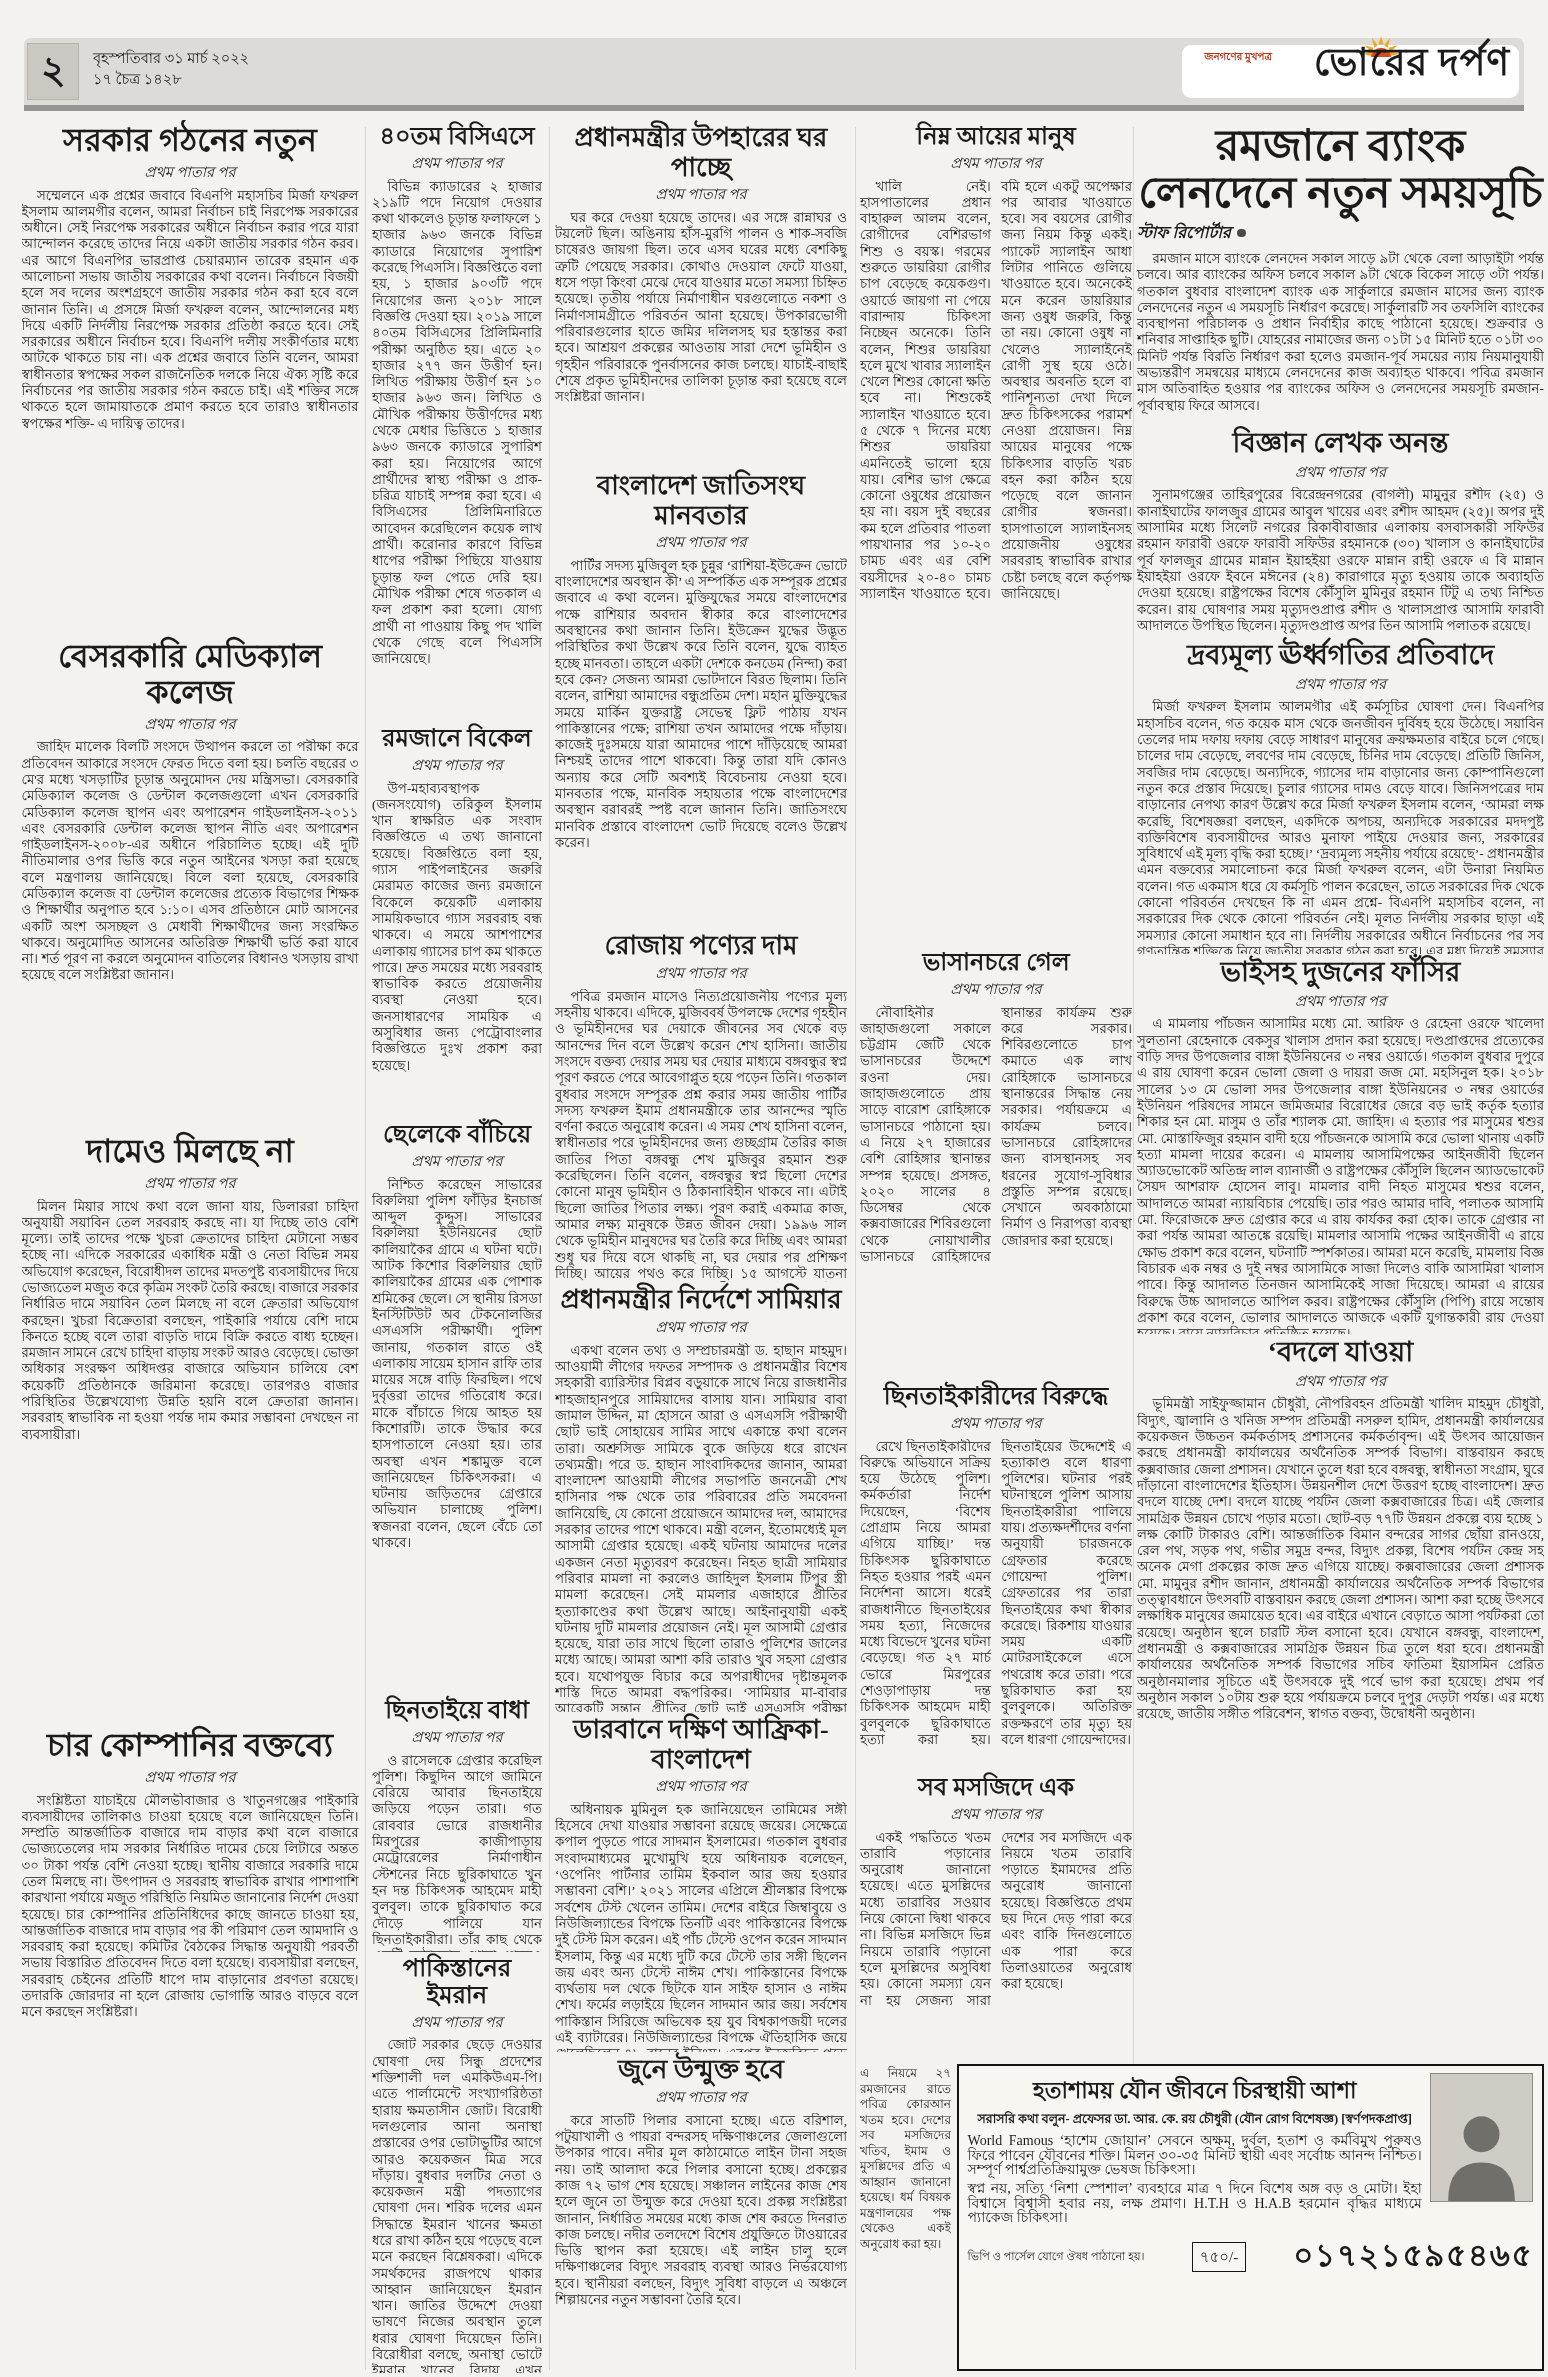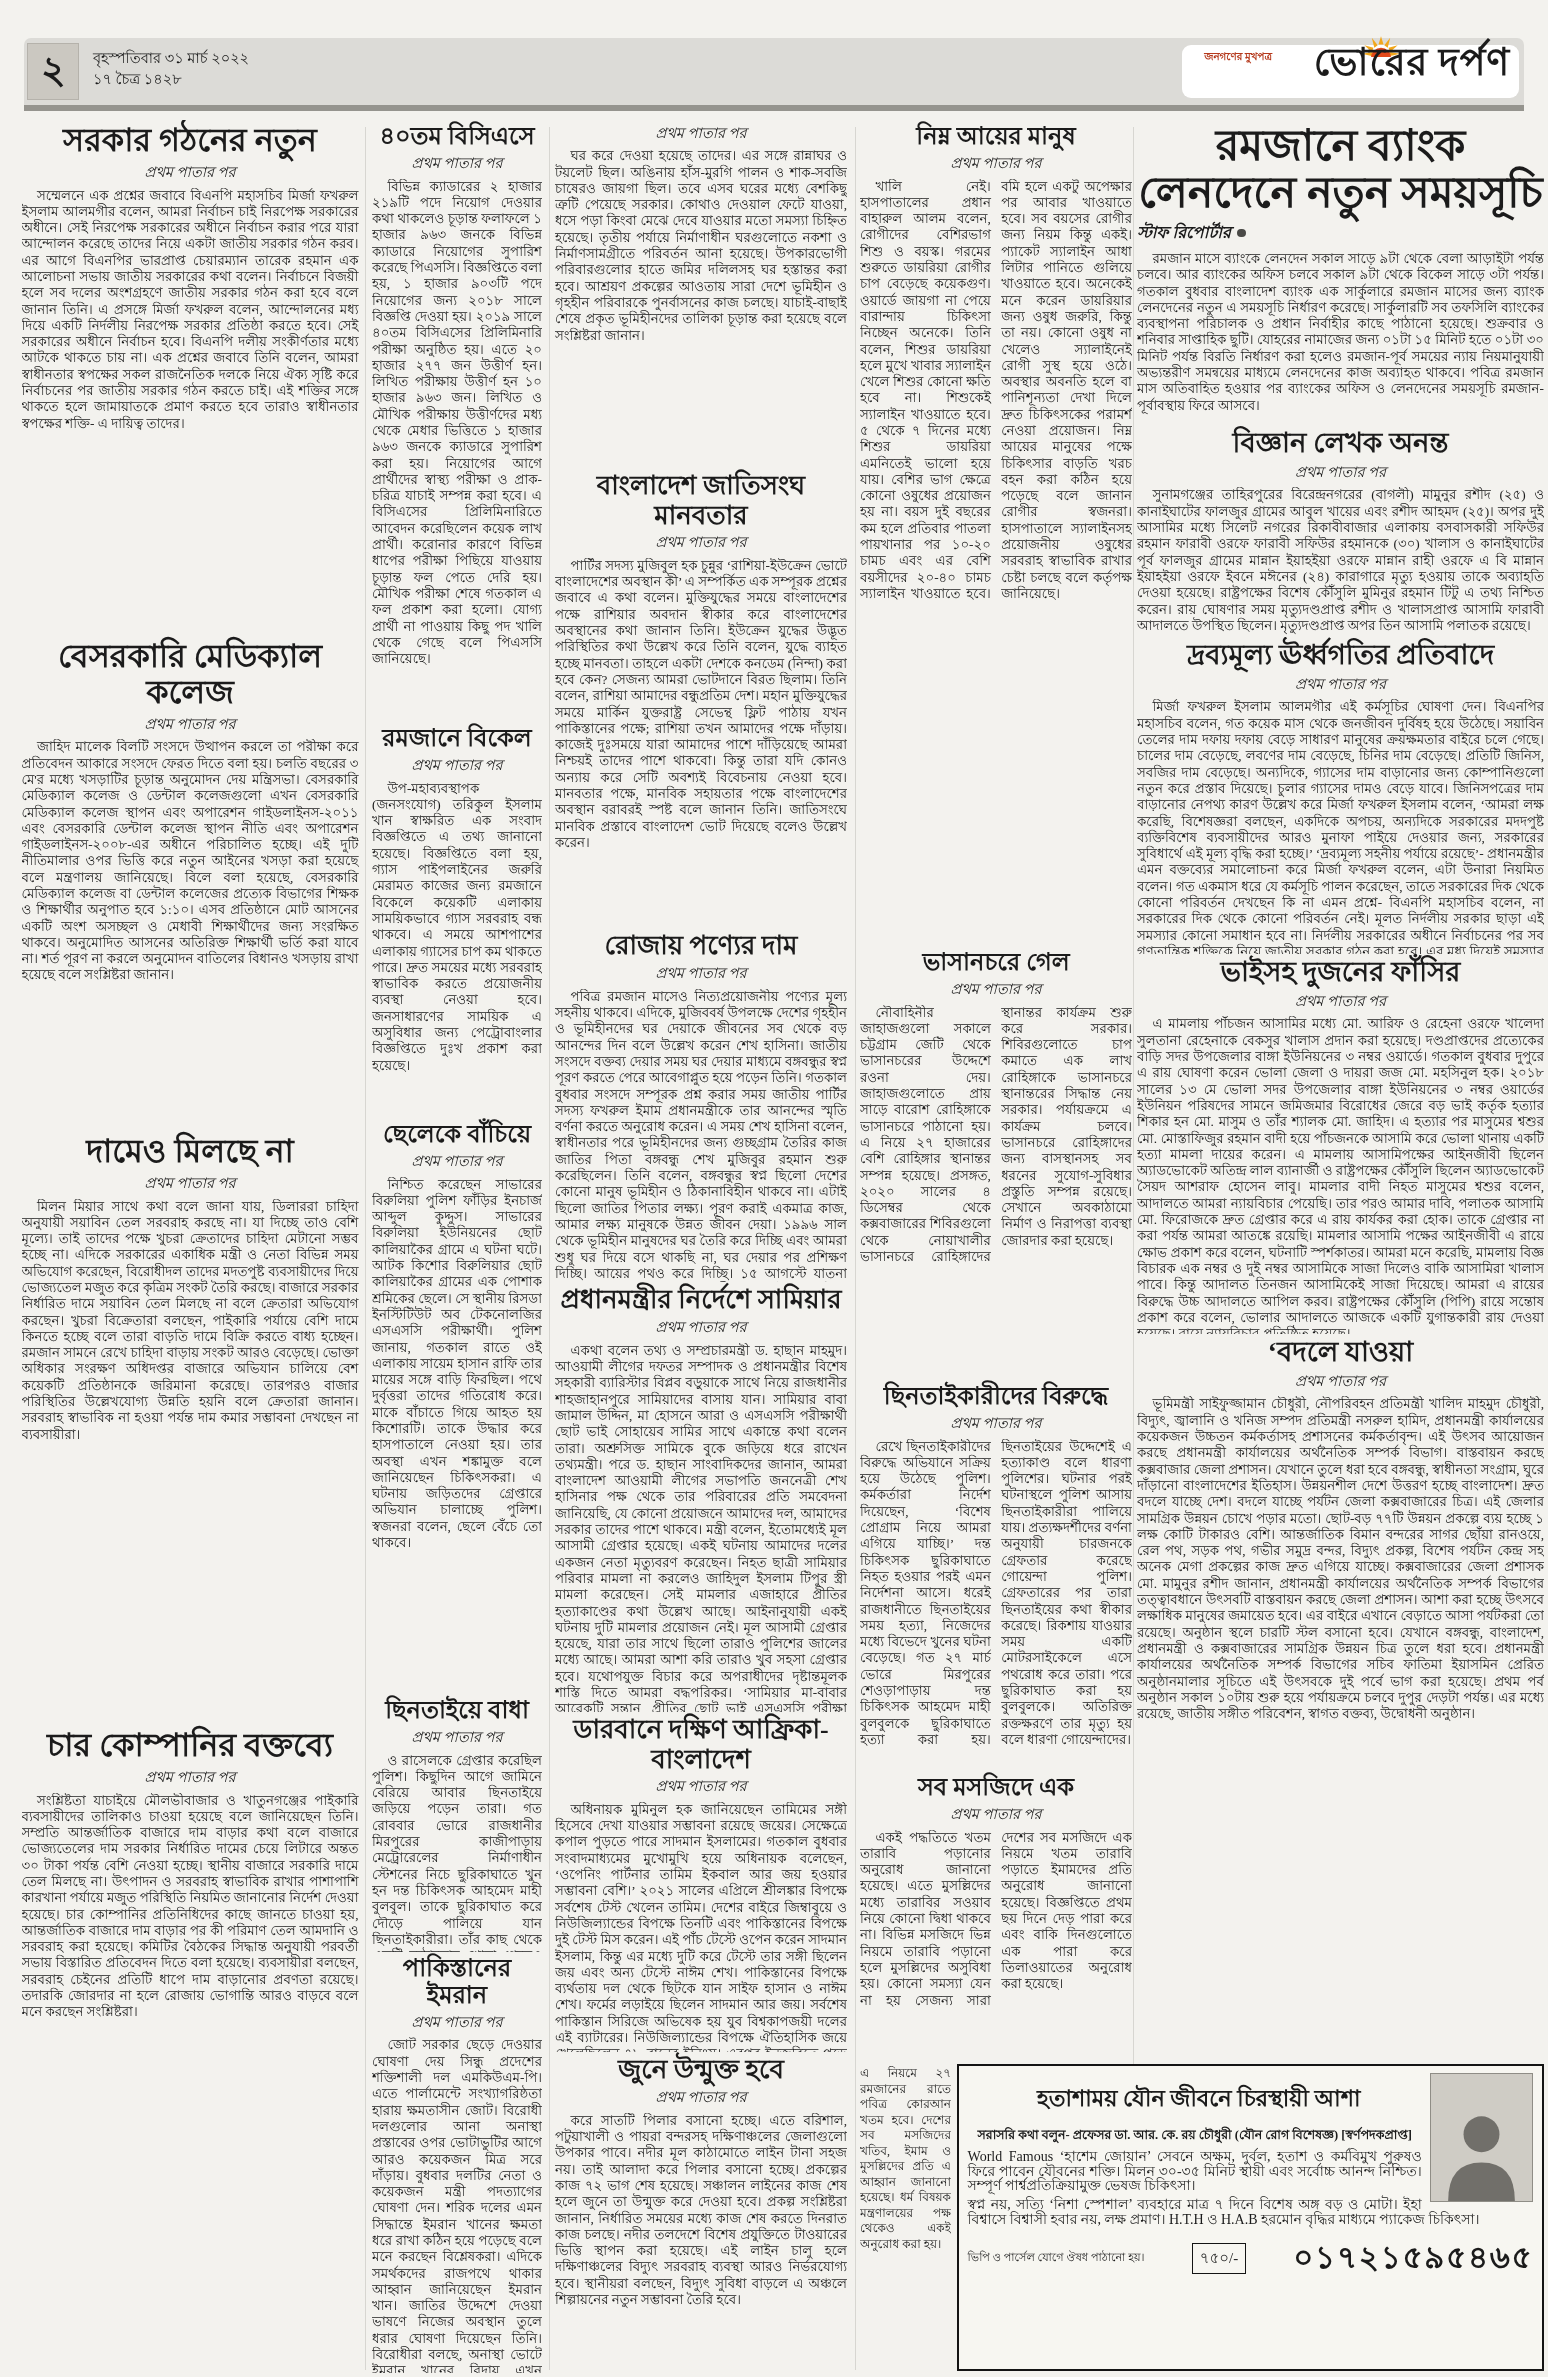--- a/index.html
+++ b/index.html
@@ -28,21 +28,21 @@
   .byline{font-weight:bold;font-style:italic;font-size:16.3px;margin:3.4px 0 4.3px;
           display:flex;align-items:center;gap:6px;flex:0 0 auto;}
   .bdot{width:8.6px;height:8.6px;border-radius:50%;background:#4a4a47;display:inline-block;}
   .body{flex:1 1 auto;overflow:hidden;text-align:justify;font-size:13.3px;line-height:16.3px;text-indent:15.5px;}
   .cols2{column-count:2;column-gap:10.3px;}
   .tail{position:absolute;left:860px;top:2066px;width:91px;height:304px;overflow:hidden;
         text-align:justify;font-size:12px;line-height:15.5px;}
   
   .ad{position:absolute;left:957px;top:2064px;width:587px;height:307px;background:#f7f6f1;
       border:2.6px solid #141414;box-sizing:border-box;padding:6.9px 8.6px;overflow:hidden;}
-  .ad-h1{font-size:22.4px;font-weight:bold;text-align:center;margin:8px;}
+  .ad-h1{font-size:22.4px;font-weight:bold;text-align:center;margin:0;}
   .ad-h2{font-size:27px;font-weight:bold;text-align:center;margin:1.7px 0 3.4px;}
   .ad-doc{font-size:12.5px;font-weight:bold;text-align:center;margin:0 0 4.3px;}
   .ad-body{font-size:14px;line-height:14.6px;text-align:justify;margin:0 0 4.3px;}
   .ad-photo{float:right;width:101px;height:127px;background:#cfccc5;border:0.9px solid #8f8d86;
             margin:0 0 5.2px 8.6px;display:flex;align-items:flex-end;justify-content:center;overflow:hidden;}
   .ad-bottom{display:flex;align-items:center;justify-content:space-between;margin-top:5.2px;}
   .ad-foot{font-size:11.2px;max-width:215px;}
   .ad-price{border:1.7px solid #141414;padding:1.7px 6.9px;font-size:15px;font-weight:normal;text-align:right;}
   .ad-phone{font-size:31px;font-weight:bold;letter-spacing:1.7px;}
 </style>
@@ -128,20 +128,21 @@
     </div>
     <div class="art" style="height:421px">
       <h2 class="hl">পাকিস্তানের ইমরান</h2>
       <div class="cont">প্রথম পাতার পর</div>
       <div class="body">জোট সরকার ছেড়ে দেওয়ার ঘোষণা দেয় সিন্ধু প্রদেশের শক্তিশালী দল এমকিউএম-পি। এতে পার্লামেন্টে সংখ্যাগরিষ্ঠতা হারায় ক্ষমতাসীন জোট। বিরোধী দলগুলোর আনা অনাস্থা প্রস্তাবের ওপর ভোটাভুটির আগে আরও কয়েকজন মিত্র সরে দাঁড়ায়। বুধবার দলটির নেতা ও কয়েকজন মন্ত্রী পদত্যাগের ঘোষণা দেন। শরিক দলের এমন সিদ্ধান্তে ইমরান খানের ক্ষমতা ধরে রাখা কঠিন হয়ে পড়েছে বলে মনে করছেন বিশ্লেষকরা। এদিকে সমর্থকদের রাজপথে থাকার আহ্বান জানিয়েছেন ইমরান খান। জাতির উদ্দেশে দেওয়া ভাষণে নিজের অবস্থান তুলে ধরার ঘোষণা দিয়েছেন তিনি। বিরোধীরা বলছে, অনাস্থা ভোটে ইমরান খানের বিদায় এখন সময়ের ব্যাপার মাত্র।</div>
     </div>
   </div>
 
   <div class="col c3" style="left:555px;width:292px">
     <div class="art" style="height:348px">
+      <h2 class="hl">প্রধানমন্ত্রীর উপহারের ঘর পাচ্ছে</h2>
       <div class="cont">প্রথম পাতার পর</div>
       <div class="body">ঘর করে দেওয়া হয়েছে তাদের। এর সঙ্গে রান্নাঘর ও টয়লেট ছিল। অঙিনায় হাঁস-মুরগি পালন ও শাক-সবজি চাষেরও জায়গা ছিল। তবে এসব ঘরের মধ্যে বেশকিছু ত্রুটি পেয়েছে সরকার। কোথাও দেওয়াল ফেটে যাওয়া, ধসে পড়া কিংবা মেঝে দেবে যাওয়ার মতো সমস্যা চিহ্নিত হয়েছে। তৃতীয় পর্যায়ে নির্মাণাধীন ঘরগুলোতে নকশা ও নির্মাণসামগ্রীতে পরিবর্তন আনা হয়েছে। উপকারভোগী পরিবারগুলোর হাতে জমির দলিলসহ ঘর হস্তান্তর করা হবে। আশ্রয়ণ প্রকল্পের আওতায় সারা দেশে ভূমিহীন ও গৃহহীন পরিবারকে পুনর্বাসনের কাজ চলছে। যাচাই-বাছাই শেষে প্রকৃত ভূমিহীনদের তালিকা চূড়ান্ত করা হয়েছে বলে সংশ্লিষ্টরা জানান।</div>
     </div>
     <div class="art" style="height:460px">
       <h2 class="hl">বাংলাদেশ জাতিসংঘ মানবতার</h2>
       <div class="cont">প্রথম পাতার পর</div>
       <div class="body">পার্টির সদস্য মুজিবুল হক চুন্নুর ‘রাশিয়া-ইউক্রেন ভোটে বাংলাদেশের অবস্থান কী’ এ সম্পর্কিত এক সম্পূরক প্রশ্নের জবাবে এ কথা বলেন। মুক্তিযুদ্ধের সময়ে বাংলাদেশের পক্ষে রাশিয়ার অবদান স্বীকার করে বাংলাদেশের অবস্থানের কথা জানান তিনি। ইউক্রেন যুদ্ধের উদ্ভূত পরিস্থিতির কথা উল্লেখ করে তিনি বলেন, যুদ্ধে ব্যাহত হচ্ছে মানবতা। তাহলে একটা দেশকে কনডেম (নিন্দা) করা হবে কেন? সেজন্য আমরা ভোটদানে বিরত ছিলাম। তিনি বলেন, রাশিয়া আমাদের বন্ধুপ্রতিম দেশ। মহান মুক্তিযুদ্ধের সময়ে মার্কিন যুক্তরাষ্ট্র সেভেন্থ ফ্লিট পাঠায় যখন পাকিস্তানের পক্ষে; রাশিয়া তখন আমাদের পক্ষে দাঁড়ায়। কাজেই দুঃসময়ে যারা আমাদের পাশে দাঁড়িয়েছে আমরা নিশ্চয়ই তাদের পাশে থাকবো। কিন্তু তারা যদি কোনও অন্যায় করে সেটি অবশ্যই বিবেচনায় নেওয়া হবে। মানবতার পক্ষে, মানবিক সহায়তার পক্ষে বাংলাদেশের অবস্থান বরাবরই স্পষ্ট বলে জানান তিনি। জাতিসংঘে মানবিক প্রস্তাবে বাংলাদেশ ভোট দিয়েছে বলেও উল্লেখ করেন।</div>
     </div>
     <div class="art" style="height:354px">
       <h2 class="hl">রোজায় পণ্যের দাম</h2>

